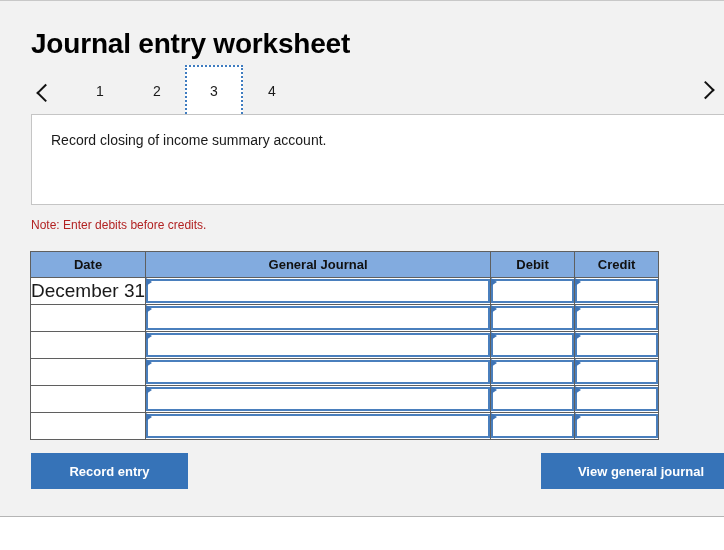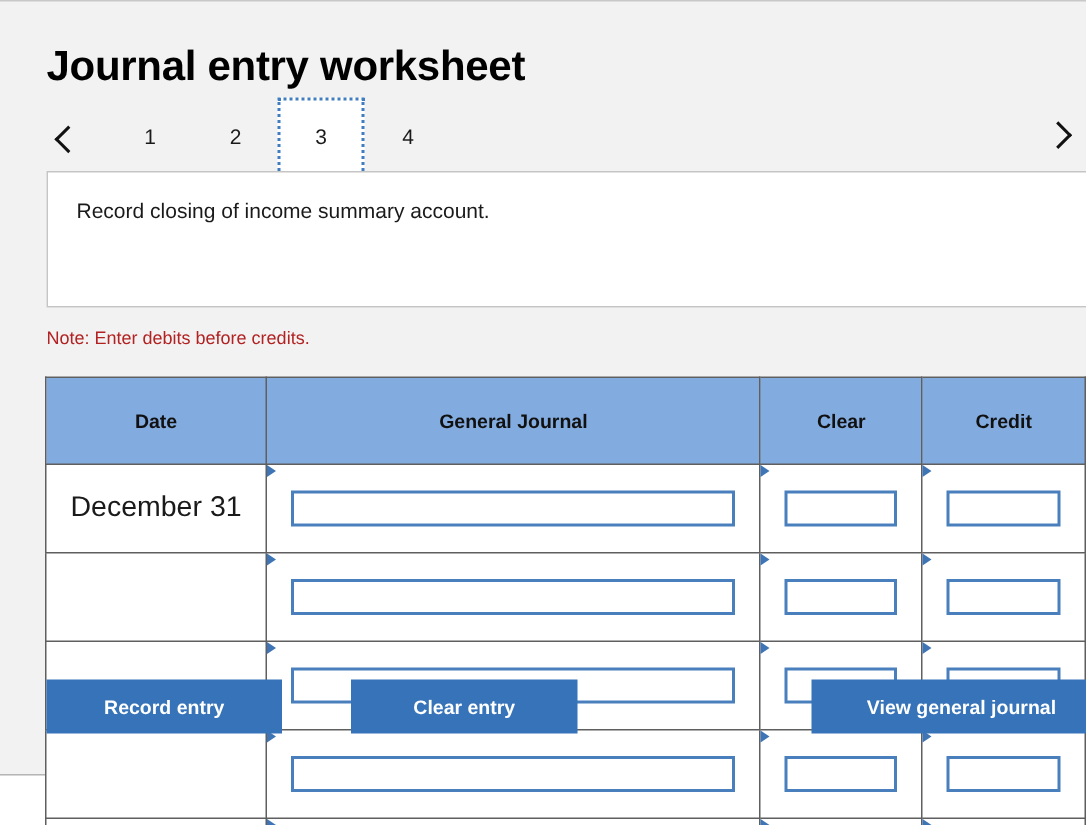--- a/index.html
+++ b/index.html
@@ -121,21 +121,21 @@
     position: absolute;
     left: 30px;
     top: 250px;
     border-collapse: collapse;
     table-layout: fixed;
     background: #ffffff;
   }
   #journal-table th,
   #journal-table td {
     border: 1px solid #5f5f5f;
-    padding: 16px;
+    padding: 0;
     margin: 0;
   }
   #journal-table thead th {
     height: 25px;
     background: #82abdf;
     color: #111111;
     font-size: 13px;
     font-weight: bold;
     text-align: center;
     vertical-align: middle;
@@ -239,21 +239,21 @@
     <div id="instruction-text">Record closing of income summary account.</div>
   </div>
 
   <div id="note-text">Note: Enter debits before credits.</div>
 
   <table id="journal-table">
     <thead>
       <tr>
         <th class="col-date">Date</th>
         <th class="col-journal">General Journal</th>
-        <th class="col-debit">Clear</th>
+        <th class="col-debit">Debit</th>
         <th class="col-credit">Credit</th>
       </tr>
     </thead>
     <tbody>
 
       <tr>
         <td class="date-cell">December 31</td>
         <td class="input-cell">
           <span class="cell-input"></span>
           <span class="cell-marker"></span>
@@ -346,17 +346,16 @@
           <span class="cell-input"></span>
           <span class="cell-marker"></span>
         </td>
       </tr>
 
     </tbody>
   </table>
 
   <div id="button-bar">
     <button id="btn-record" class="btn">Record entry</button>
-    <button id="btn-clear" class="btn">Clear entry</button>
     <button id="btn-view" class="btn">View general journal</button>
   </div>
 
 </div>
 
 </body></html>

